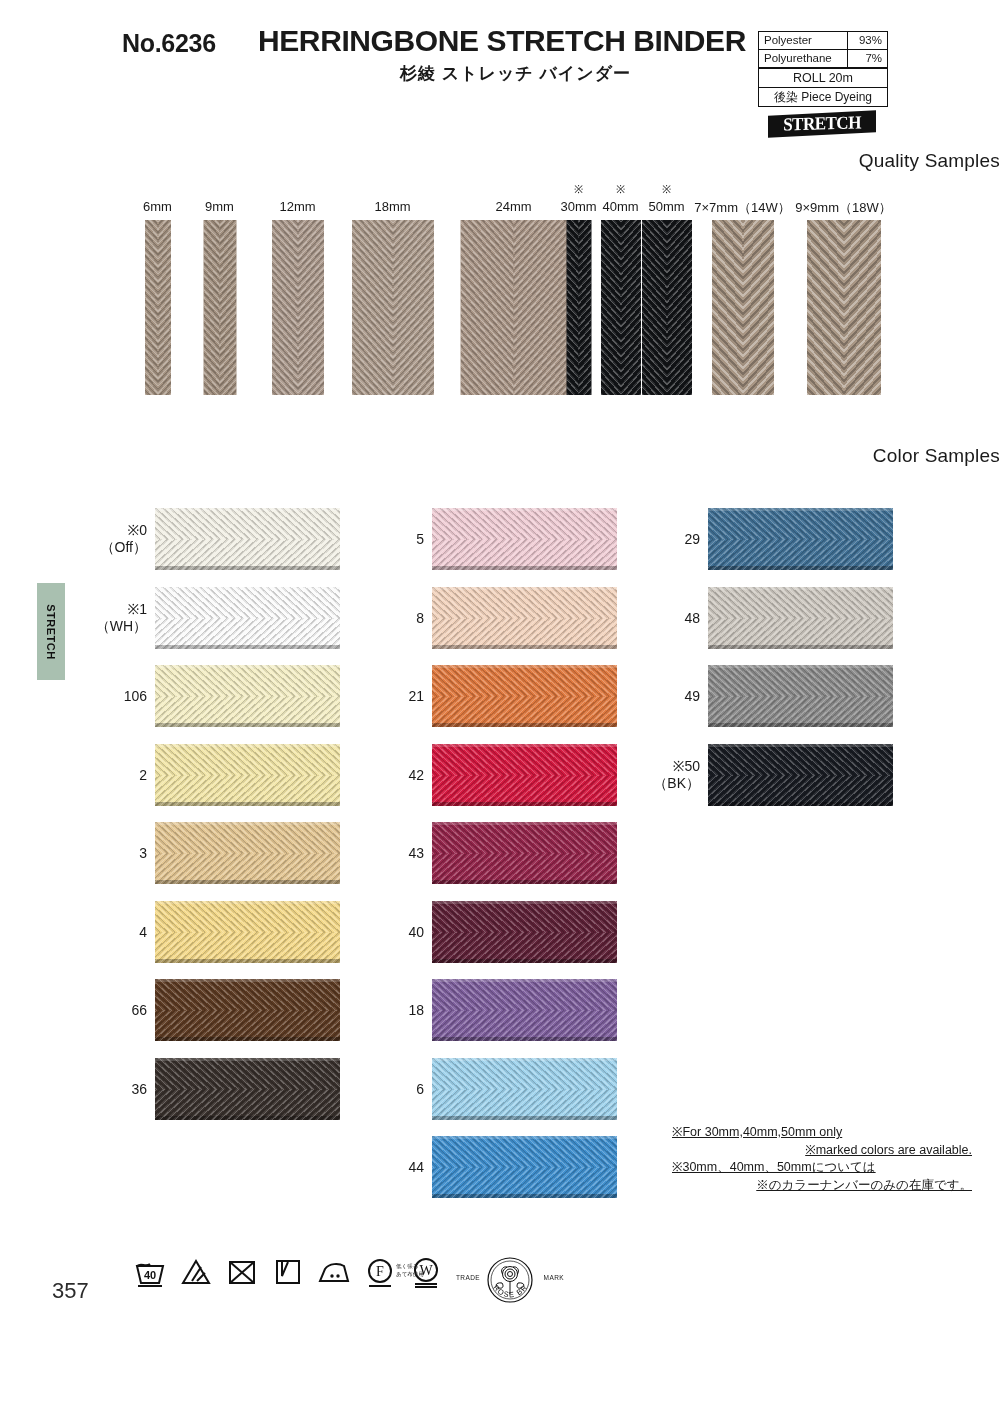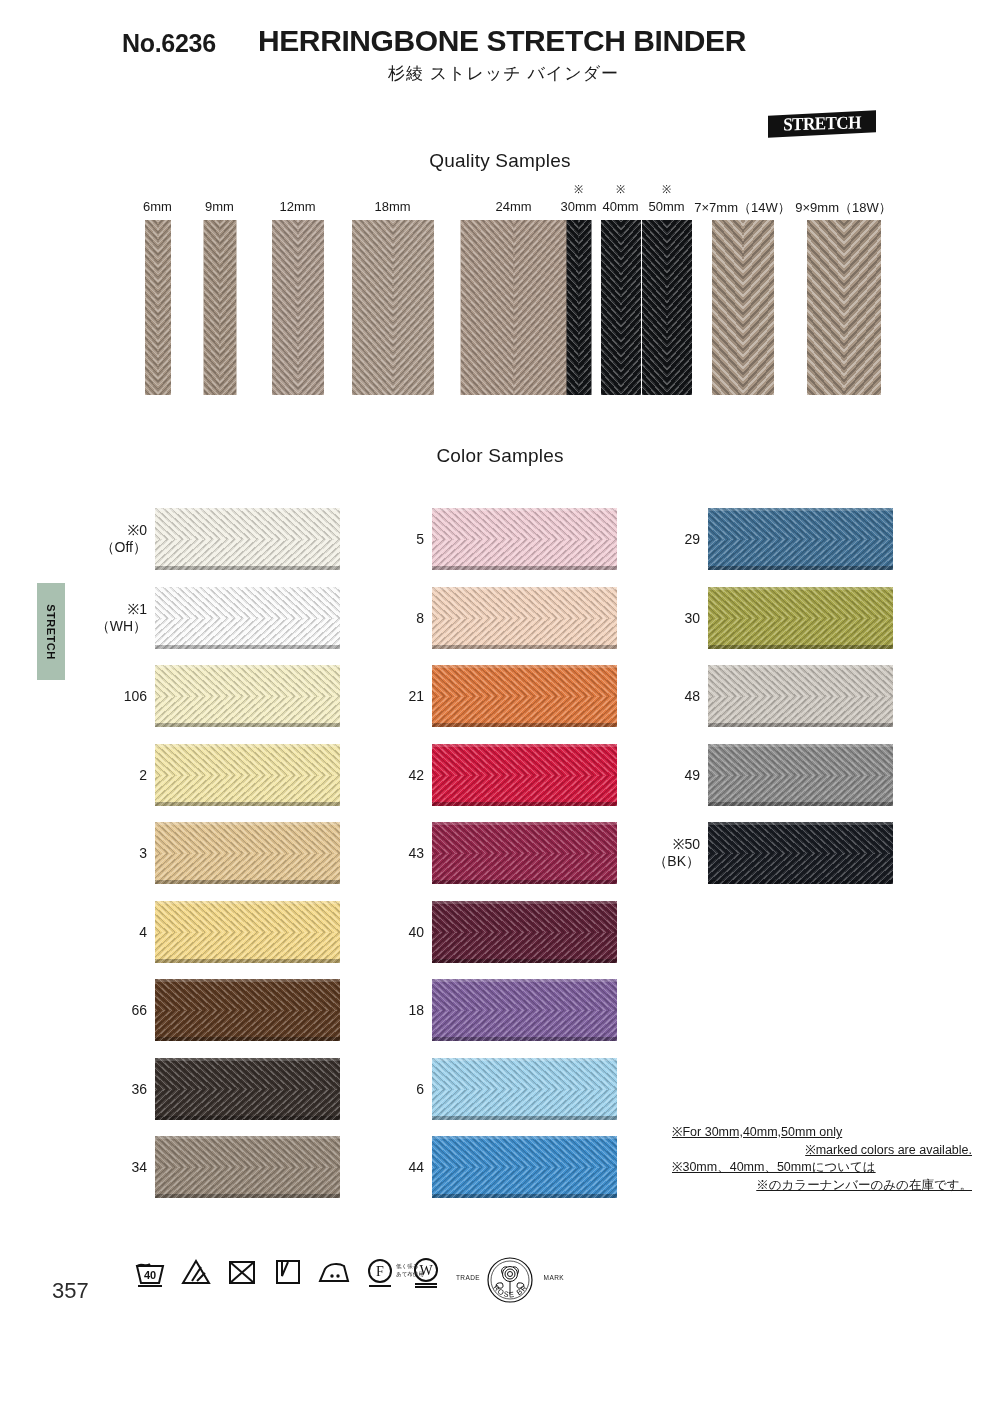--- a/index.html
+++ b/index.html
@@ -18,22 +18,22 @@
   .hdr-no {
     position:absolute; left:122px; top:29px;
     font-size:25px; font-weight:bold; letter-spacing:-0.3px;
   }
   .hdr-title {
     position:absolute; left:258px; top:24px;
     font-size:30px; font-weight:bold; letter-spacing:-0.4px;
     white-space:nowrap;
   }
   .hdr-sub {
-    position:absolute; left:388px; top:62px;
-    font-size:17px; font-weight:normal; letter-spacing:1px;
+    position:absolute; left:400px; top:62px;
+    font-size:17px; font-weight:bold; letter-spacing:1px;
     white-space:nowrap;
   }
 
   
   .spec {
     position:absolute; left:758px; top:31px;
     width:130px; border:1.3px solid #111; background:#fff;
   }
   .spec-row { display:flex; border-bottom:1.3px solid #111; }
   .spec-row:last-child { border-bottom:none; }
@@ -64,21 +64,21 @@
     position:absolute; left:0; top:0; width:108px; height:22px;
     display:flex; align-items:center; justify-content:center;
     color:#fff; font-size:17px; font-weight:bold;
     font-family:"Liberation Serif", serif;
     letter-spacing:-0.5px;
     transform: skewY(1.5deg) scaleY(1.08);
   }
 
   
   .sec-head {
-    position:absolute; width:1000px; text-align:center;
+    position:absolute; width:1000px; text-align:right;
     font-size:19px; letter-spacing:0.2px;
   }
   #quality-head { top:150px; }
   #color-head   { top:445px; }
 
   
   .q-area { position:absolute; left:0; top:195px; width:1000px; height:215px; }
   .q-item { position:absolute; top:0; }
   .q-label {
     position:absolute; top:4px; left:50%; transform:translateX(-50%);
@@ -200,20 +200,36 @@
   }
 </style>
 </head>
 <body>
 
 <div class="header">
   <div class="hdr-no">No.6236</div>
   <div class="hdr-title">HERRINGBONE STRETCH BINDER</div>
   <div class="hdr-sub">杉綾 ストレッチ バインダー</div>
 
+  <div class="spec">
+    <div class="spec-row">
+      <div class="spec-lbl">Polyester</div>
+      <div class="spec-val">93%</div>
+    </div>
+    <div class="spec-row sep-strong">
+      <div class="spec-lbl">Polyurethane</div>
+      <div class="spec-val">7%</div>
+    </div>
+    <div class="spec-row">
+      <div class="spec-full">ROLL 20m</div>
+    </div>
+    <div class="spec-row">
+      <div class="spec-full jp">後染  Piece Dyeing</div>
+    </div>
+  </div>
 
   <div class="stretch-logo">
     <span>STRETCH</span>
   </div>
 </div>
 
 <div class="side-tab">
   <span>STRETCH</span>
 </div>
 
@@ -322,27 +338,20 @@
           <div class="shade-bot"></div>
         </div>
       </div>
       <div class="c-row">
         <div class="c-num">36</div>
         <div class="c-swatch hb hb-h" style="--c: #38302c;">
           <div class="shade-top"></div>
           <div class="shade-bot"></div>
         </div>
       </div>
-      <div class="c-row">
-        <div class="c-num">34</div>
-        <div class="c-swatch hb hb-h" style="--c: #958778;">
-          <div class="shade-top"></div>
-          <div class="shade-bot"></div>
-        </div>
-      </div>
     </div>
   <div class="c-col" id="col-1">
       <div class="c-row">
         <div class="c-num">5</div>
         <div class="c-swatch hb hb-h" style="--c: #f0cdd5;">
           <div class="shade-top"></div>
           <div class="shade-bot"></div>
         </div>
       </div>
       <div class="c-row">
@@ -399,27 +408,20 @@
         <div class="c-swatch hb hb-h" style="--c: #3e8ecd;">
           <div class="shade-top"></div>
           <div class="shade-bot"></div>
         </div>
       </div>
     </div>
   <div class="c-col" id="col-2">
       <div class="c-row">
         <div class="c-num">29</div>
         <div class="c-swatch hb hb-h" style="--c: #3f6f94;">
-          <div class="shade-top"></div>
-          <div class="shade-bot"></div>
-        </div>
-      </div>
-      <div class="c-row">
-        <div class="c-num">30</div>
-        <div class="c-swatch hb hb-h" style="--c: #a5a448;">
           <div class="shade-top"></div>
           <div class="shade-bot"></div>
         </div>
       </div>
       <div class="c-row">
         <div class="c-num">48</div>
         <div class="c-swatch hb hb-h" style="--c: #cdc8c0;">
           <div class="shade-top"></div>
           <div class="shade-bot"></div>
         </div>

